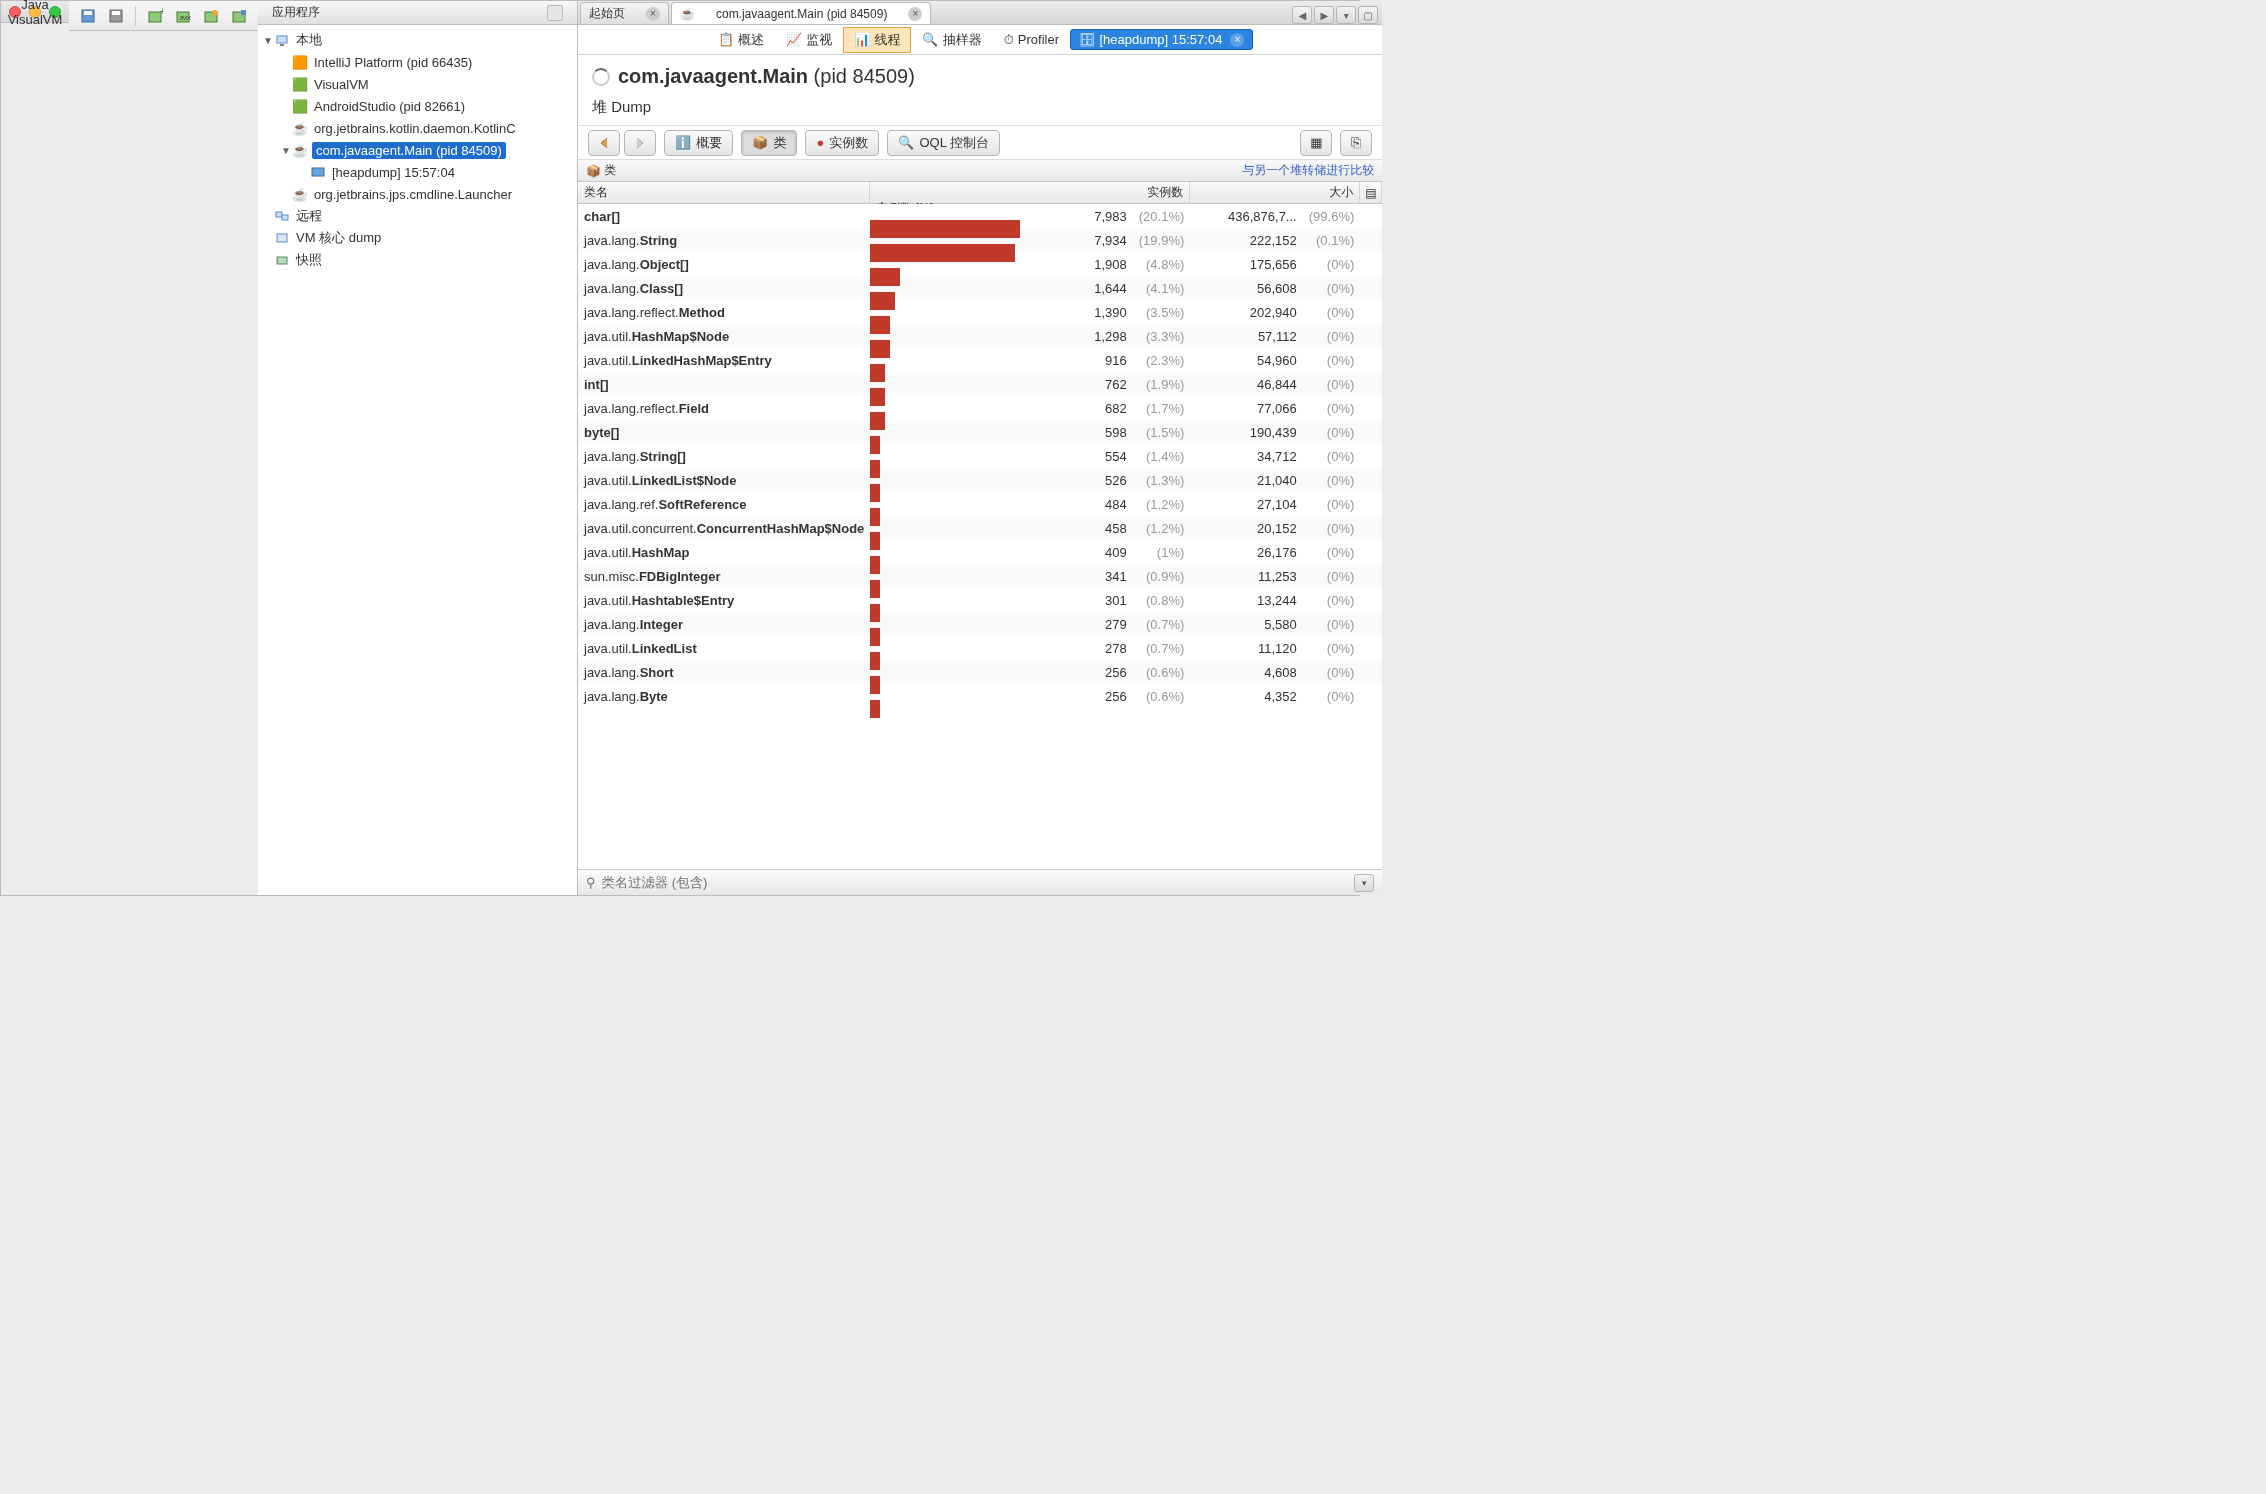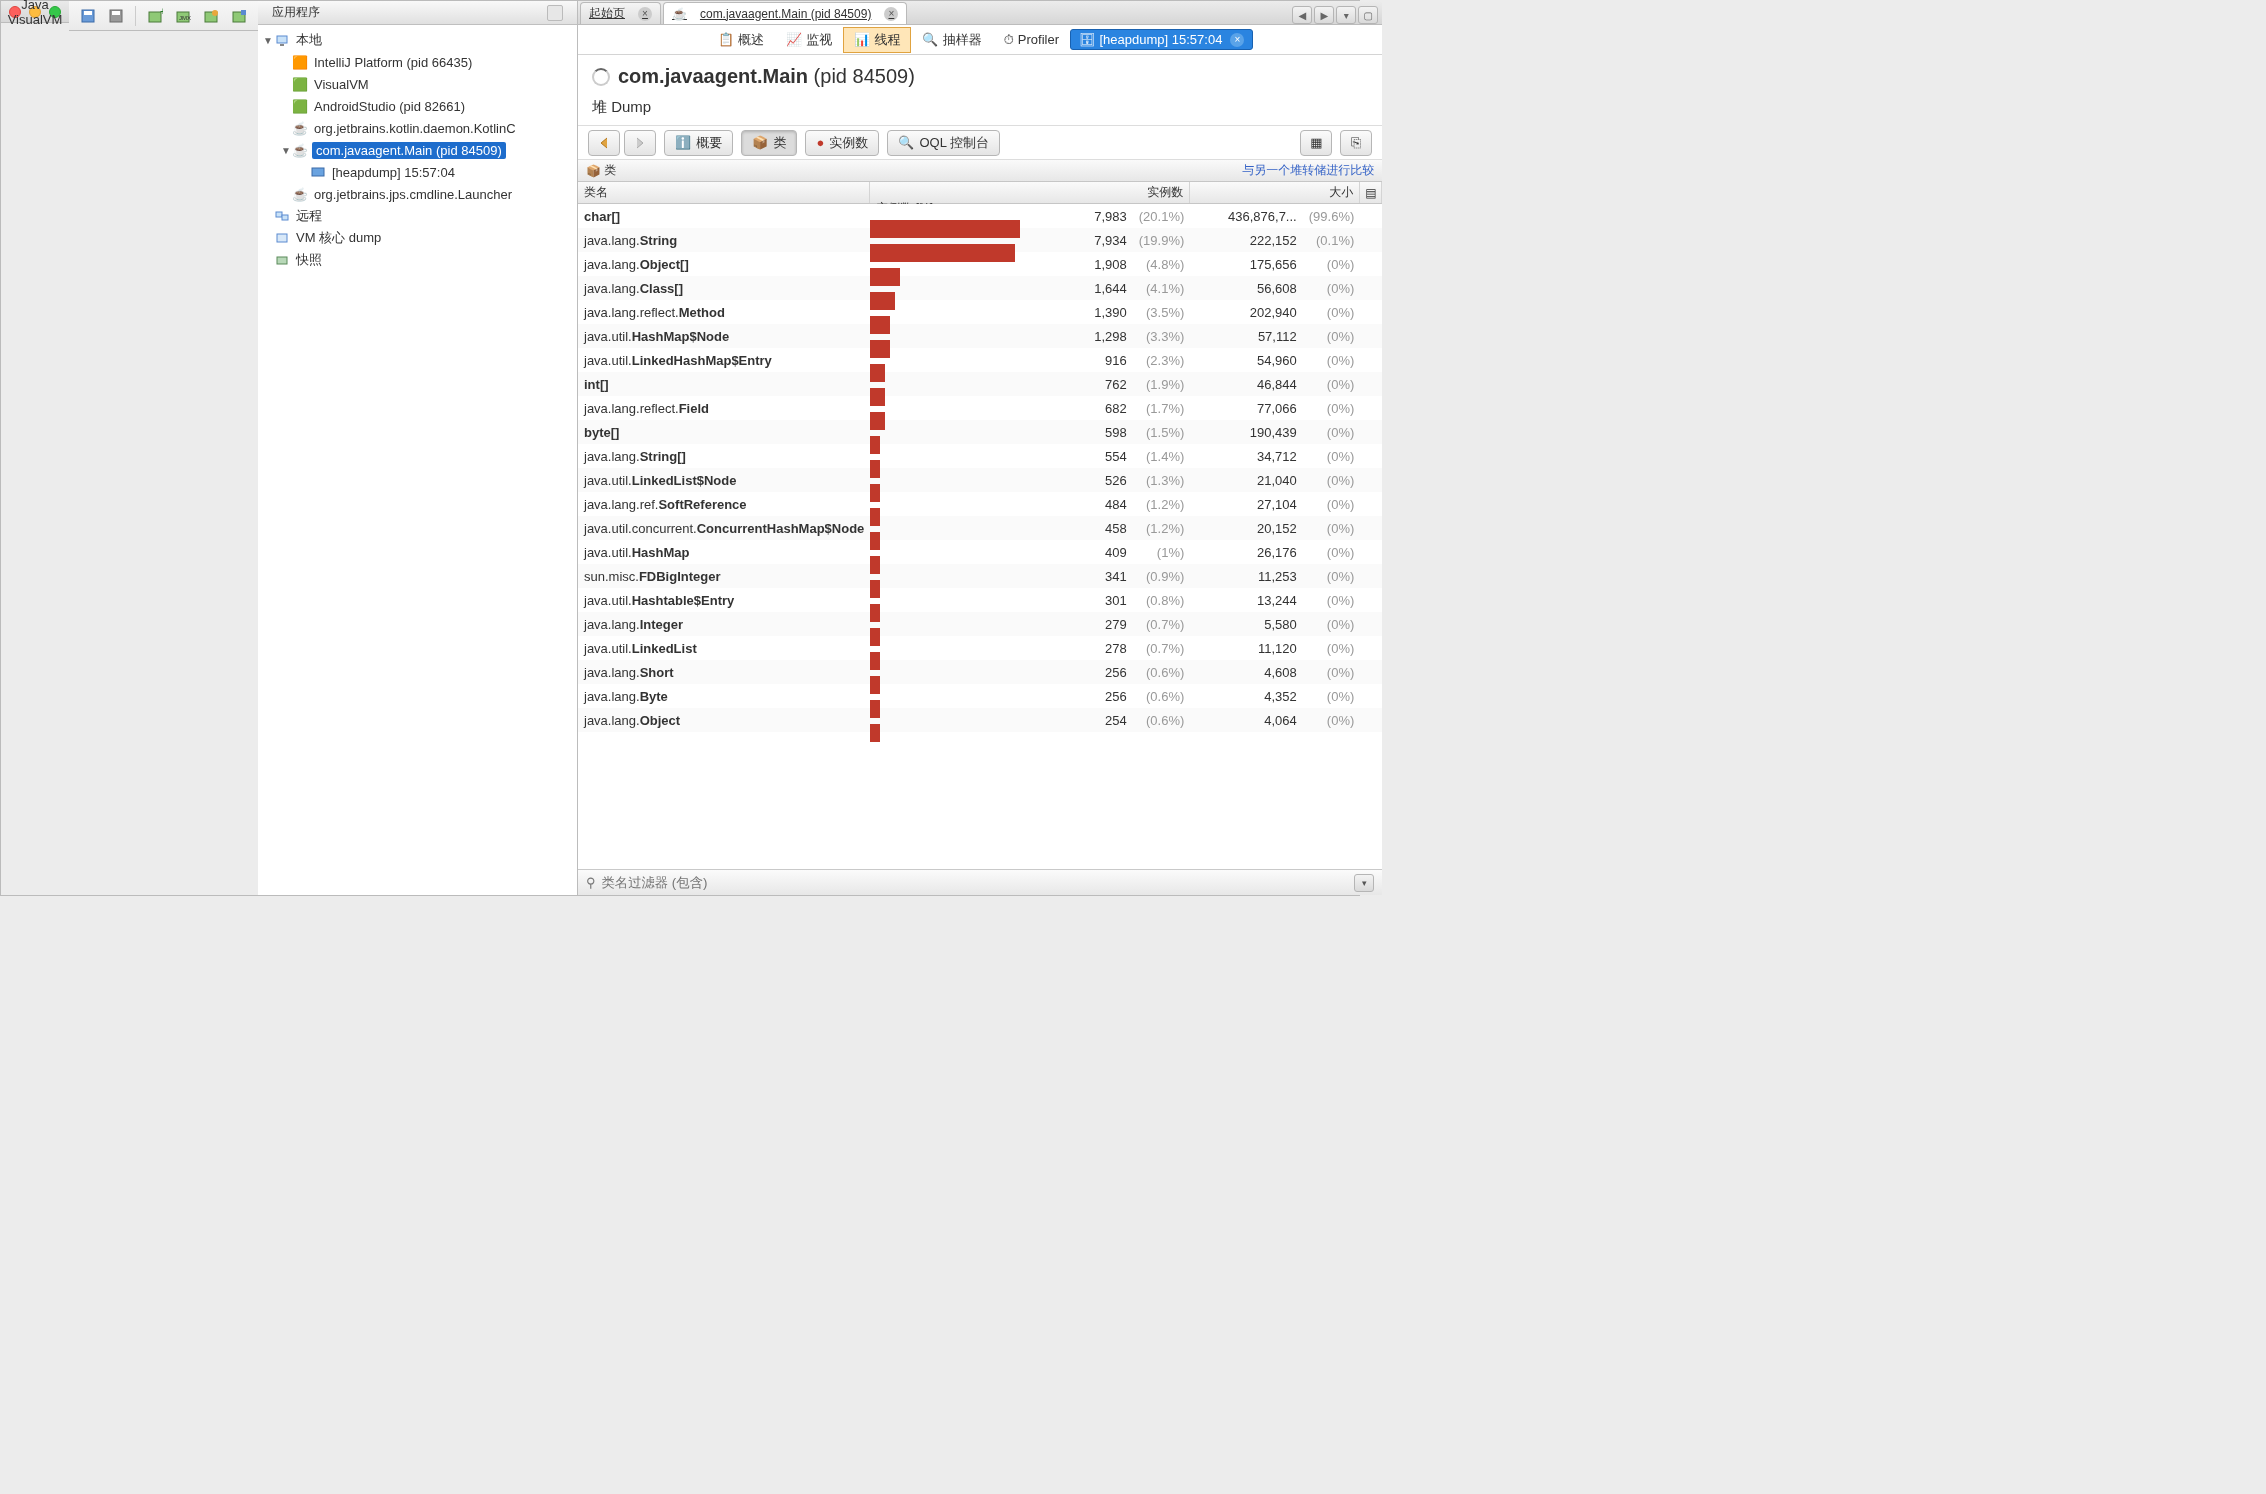--- a/index.html
+++ b/index.html
@@ -21,21 +21,21 @@
 .sidetab .minibtn { margin-left:auto; width:16px; height:16px; background:#e7e7e7; border:1px solid #bbb; border-radius:2px; }
 .tree { flex:1; overflow-x:auto; overflow-y:hidden; padding:4px 0; font-size:13px; }
 .node { display:flex; align-items:center; height:22px; padding-right:6px; white-space:nowrap; }
 .node .tw { width:12px; text-align:center; color:#666; font-size:10px; }
 .node .ic { width:16px; height:16px; margin-right:4px; display:inline-flex; align-items:center; justify-content:center; }
 .node.sel > .lbl { background:#1e6dcc; color:#fff; border-radius:2px; padding:1px 4px; }
 .lbl { padding:1px 2px; }
 .ind0 { padding-left: 4px; } .ind1 { padding-left: 22px; } .ind2 { padding-left: 40px; }
 .main { flex:1; display:flex; flex-direction:column; min-width:0; }
 .tabs { height:24px; background:linear-gradient(#ececec,#d6d6d6); border-bottom:1px solid #bcbcbc; display:flex; align-items:flex-end; padding-left:2px; }
-.tab { height:22px; padding:0 8px; display:flex; align-items:center; gap:13px; background:linear-gradient(#f5f5f5,#dedede); border:1px solid #bababa; border-bottom:none; border-radius:4px 4px 0 0; font-size:12px; margin-right:2px;text-decoration:underline; }
+.tab { height:22px; padding:0 8px; display:flex; align-items:center; gap:21px; background:linear-gradient(#f5f5f5,#dedede); border:1px solid #bababa; border-bottom:none; border-radius:4px 4px 0 0; font-size:12px; margin-right:2px; }
 .tab.active { background:#fff; }
 .tab .x { width:14px; height:14px; border-radius:7px; background:#ccc; color:#555; display:flex; align-items:center;justify-content:center; font-size:10px; line-height:1; }
 .tabnav { margin-left:auto; display:flex; gap:2px; padding-right:4px; align-items:center; }
 .tabnav .nb { width:20px; height:18px; background:linear-gradient(#f3f3f3,#dadada); border:1px solid #b5b5b5; border-radius:3px; display:flex;align-items:center;justify-content:center;font-size:10px;color:#666; }
 .subtabs { height:30px; background:#fff; border-bottom:1px solid #d4d4d4; display:flex; align-items:center; justify-content:center; gap:0; }
 .st { padding:3px 10px; display:flex; align-items:center; gap:4px; font-size:13px; border:1px solid transparent; }
 .st.active-orange { background:#ffe6b8; border:1px solid #e0a340; }
 .st.active-blue { background:#2a84e0; color:#fff; border:1px solid #1861b0; border-radius:3px; padding:2px 8px; }
 .st.active-blue .x { background:#5aa3e8; color:#fff; }
 .st .x { width:14px; height:14px; border-radius:7px; display:flex; align-items:center; justify-content:center; font-size:10px; margin-left:4px; }
@@ -501,29 +501,20 @@
           </div>
           <div class="row">
             <div class="c-name">java.lang.<b>Byte</b></div>
             <div class="c-bar">
               <div class="bar" style="width:10px"></div>
             </div>
             <div class="c-inst">256 <span class="pct">(0.6%)</span></div>
             <div class="c-size">4,352 <span class="pct">(0%)</span></div>
             <div class="c-cog"></div>
           </div>
-          <div class="row">
-            <div class="c-name">java.lang.<b>Object</b></div>
-            <div class="c-bar">
-              <div class="bar" style="width:10px"></div>
-            </div>
-            <div class="c-inst">254 <span class="pct">(0.6%)</span></div>
-            <div class="c-size">4,064 <span class="pct">(0%)</span></div>
-            <div class="c-cog"></div>
-          </div>
         </div>
 
       <div class="filter">
         <span>⚲</span>
         <input placeholder="类名过滤器 (包含)" style="">
         <div class="dd">▾</div>
       </div>
     </div>
   </div>
 

